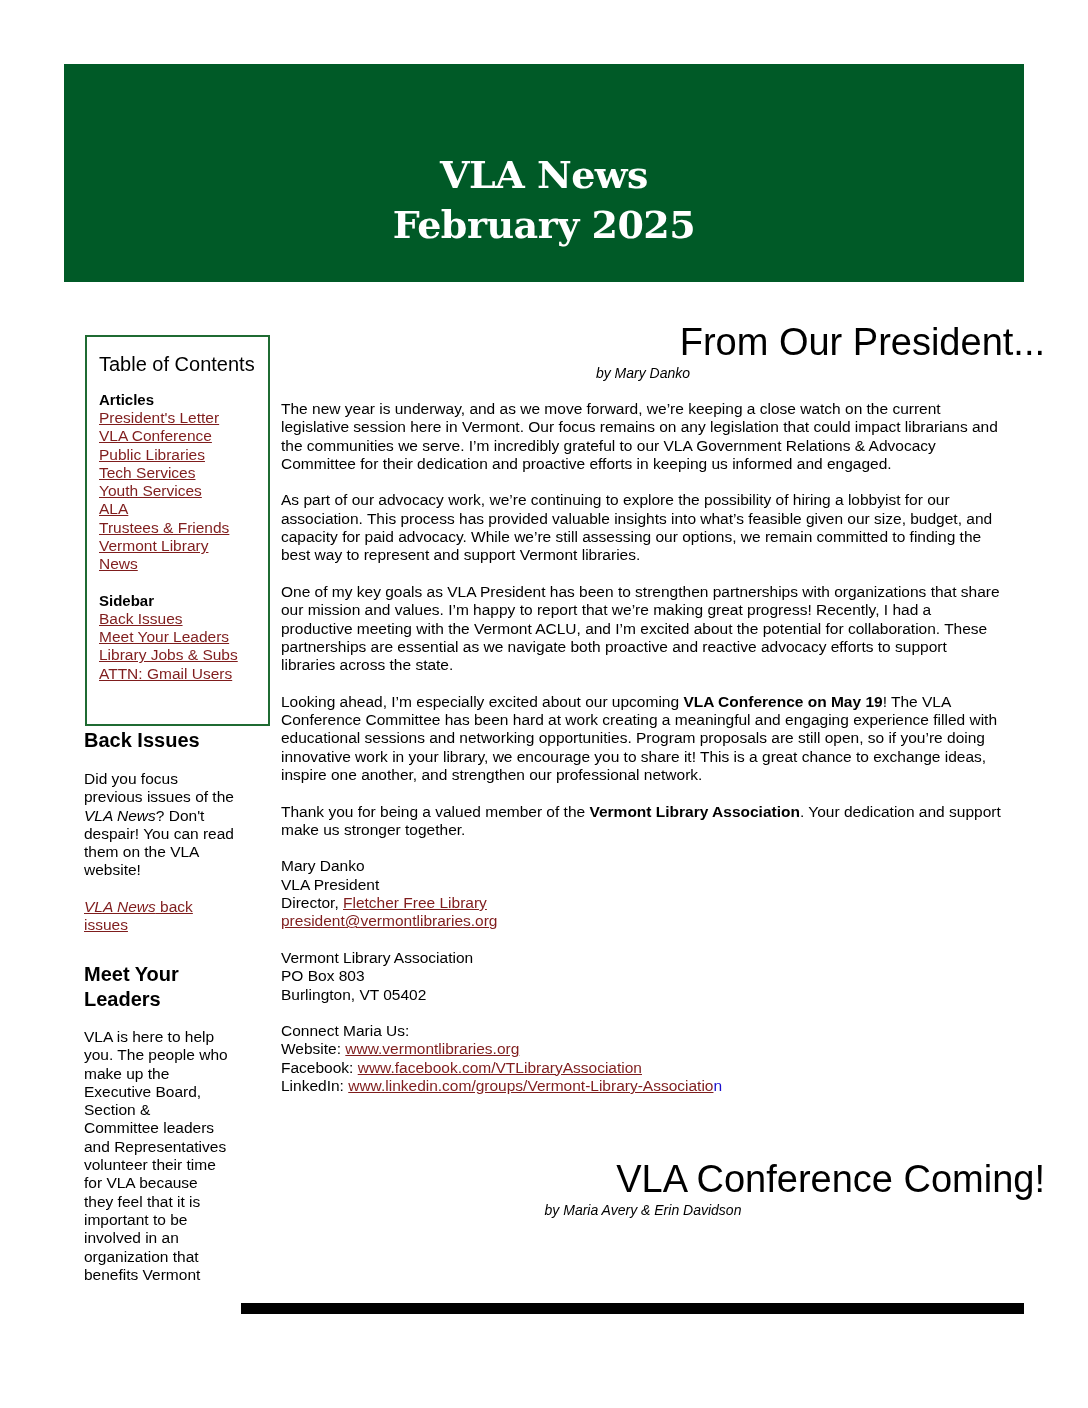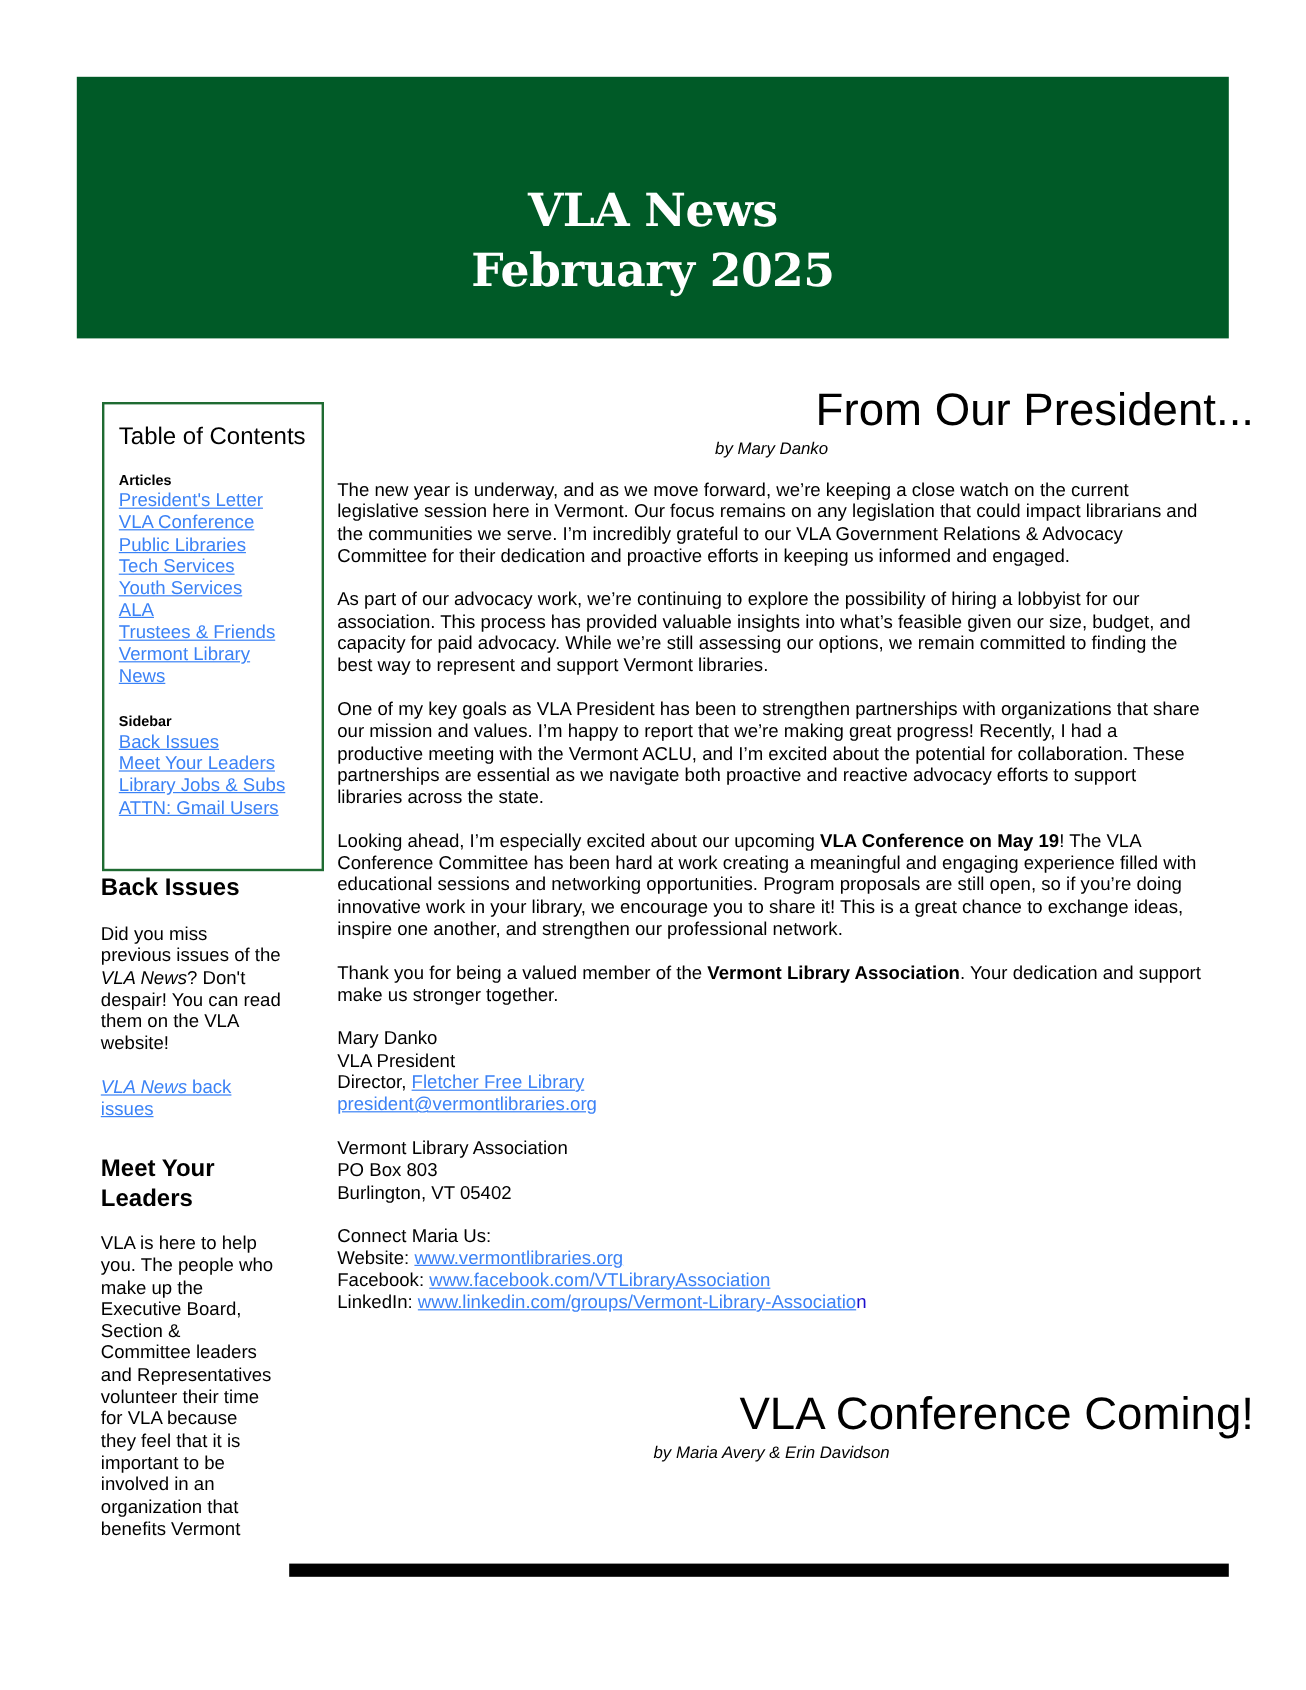--- a/index.html
+++ b/index.html
@@ -1,31 +1,31 @@
 <!DOCTYPE html>
 <html><head>
 <meta charset="utf-8">
 <style>
   html, body { margin:0; padding:0; background:#ffffff; }
   body { width:1088px; height:1408px; position:relative; overflow:hidden;
          font-family:"Liberation Sans", sans-serif; color:#000; }
-  a { color:#3b82f6; text-decoration:underline; }
+  a { color:#7f1d1d; text-decoration:underline; }
 
   .banner { position:absolute; left:64px; top:64px; width:960px; height:218px;
             background:#005a27; color:#fff; text-align:center; }
   .banner .t1, .banner .t2 { font-family:"DejaVu Serif", serif; font-weight:bold;
             font-size:38px; line-height:50px; letter-spacing:-0.5px; }
   .banner .t1 { position:absolute; left:0; right:0; top:150px; margin-top:-64px; }
   .banner .t2 { position:absolute; left:0; right:0; top:136px; }
 
   .toc { position:absolute; left:85px; top:335px; width:181px; height:387px;
          border:2px solid #1f6b32; box-sizing:content-box; }
   .toc-inner { position:absolute; left:12px; top:15px; width:170px; }
   .toc h2 { margin:0; font-size:20px; line-height:25px; font-weight:normal; }
-  .toc .sect { font-size:12px; font-weight:bold; line-height:18px; margin-top:14px; }
+  .toc .sect { font-size:15px; font-weight:bold; line-height:18px; margin-top:14px; }
   .toc .links a { display:block; font-size:15.5px; line-height:18.3px; }
 
   .side { position:absolute; left:84px; width:150px; font-size:15.5px; line-height:18.3px; }
   .side h3 { margin:0; font-size:20px; line-height:25px; font-weight:bold; }
   .side p { margin:0; }
 
   .main { position:absolute; left:281px; width:730px; font-size:15.5px; line-height:18.3px; }
   .title { position:absolute; left:241px; width:804px; text-align:right;
            font-size:38px; line-height:44px; }
   .byline { position:absolute; left:241px; width:804px; text-align:center;
@@ -60,21 +60,21 @@
       <a href="#">Back Issues</a>
       <a href="#">Meet Your Leaders</a>
       <a href="#">Library Jobs &amp; Subs</a>
       <a href="#">ATTN: Gmail Users</a>
     </div>
   </div>
 </div>
 
 <div class="side" style="top:728px">
   <h3>Back Issues</h3>
-  <p style="margin-top:17px"><span>Did you miss previous issues of the </span><i>VLA News</i><span>? Don't despair! You can read them on the VLA website!</span></p>
+  <p style="margin-top:17px"><span>Did you focus previous issues of the </span><i>VLA News</i><span>? Don't despair! You can read them on the VLA website!</span></p>
   <p style="margin-top:18px; width:130px"><a href="#"><i>VLA News</i><span> back issues</span></a></p>
 </div>
 
 <div class="side" style="top:962px; width:145px">
   <h3 style="width:120px">Meet Your Leaders</h3>
   <p style="margin-top:16px">VLA is here to help you. The people who make up the Executive Board, Section &amp; Committee leaders and Representatives volunteer their time for VLA because they feel that it is important to be involved in an organization that benefits Vermont</p>
 </div>
 
 <div class="title" style="top:320px">From Our President...</div>
 <div class="byline" style="top:364px">by Mary Danko</div>

